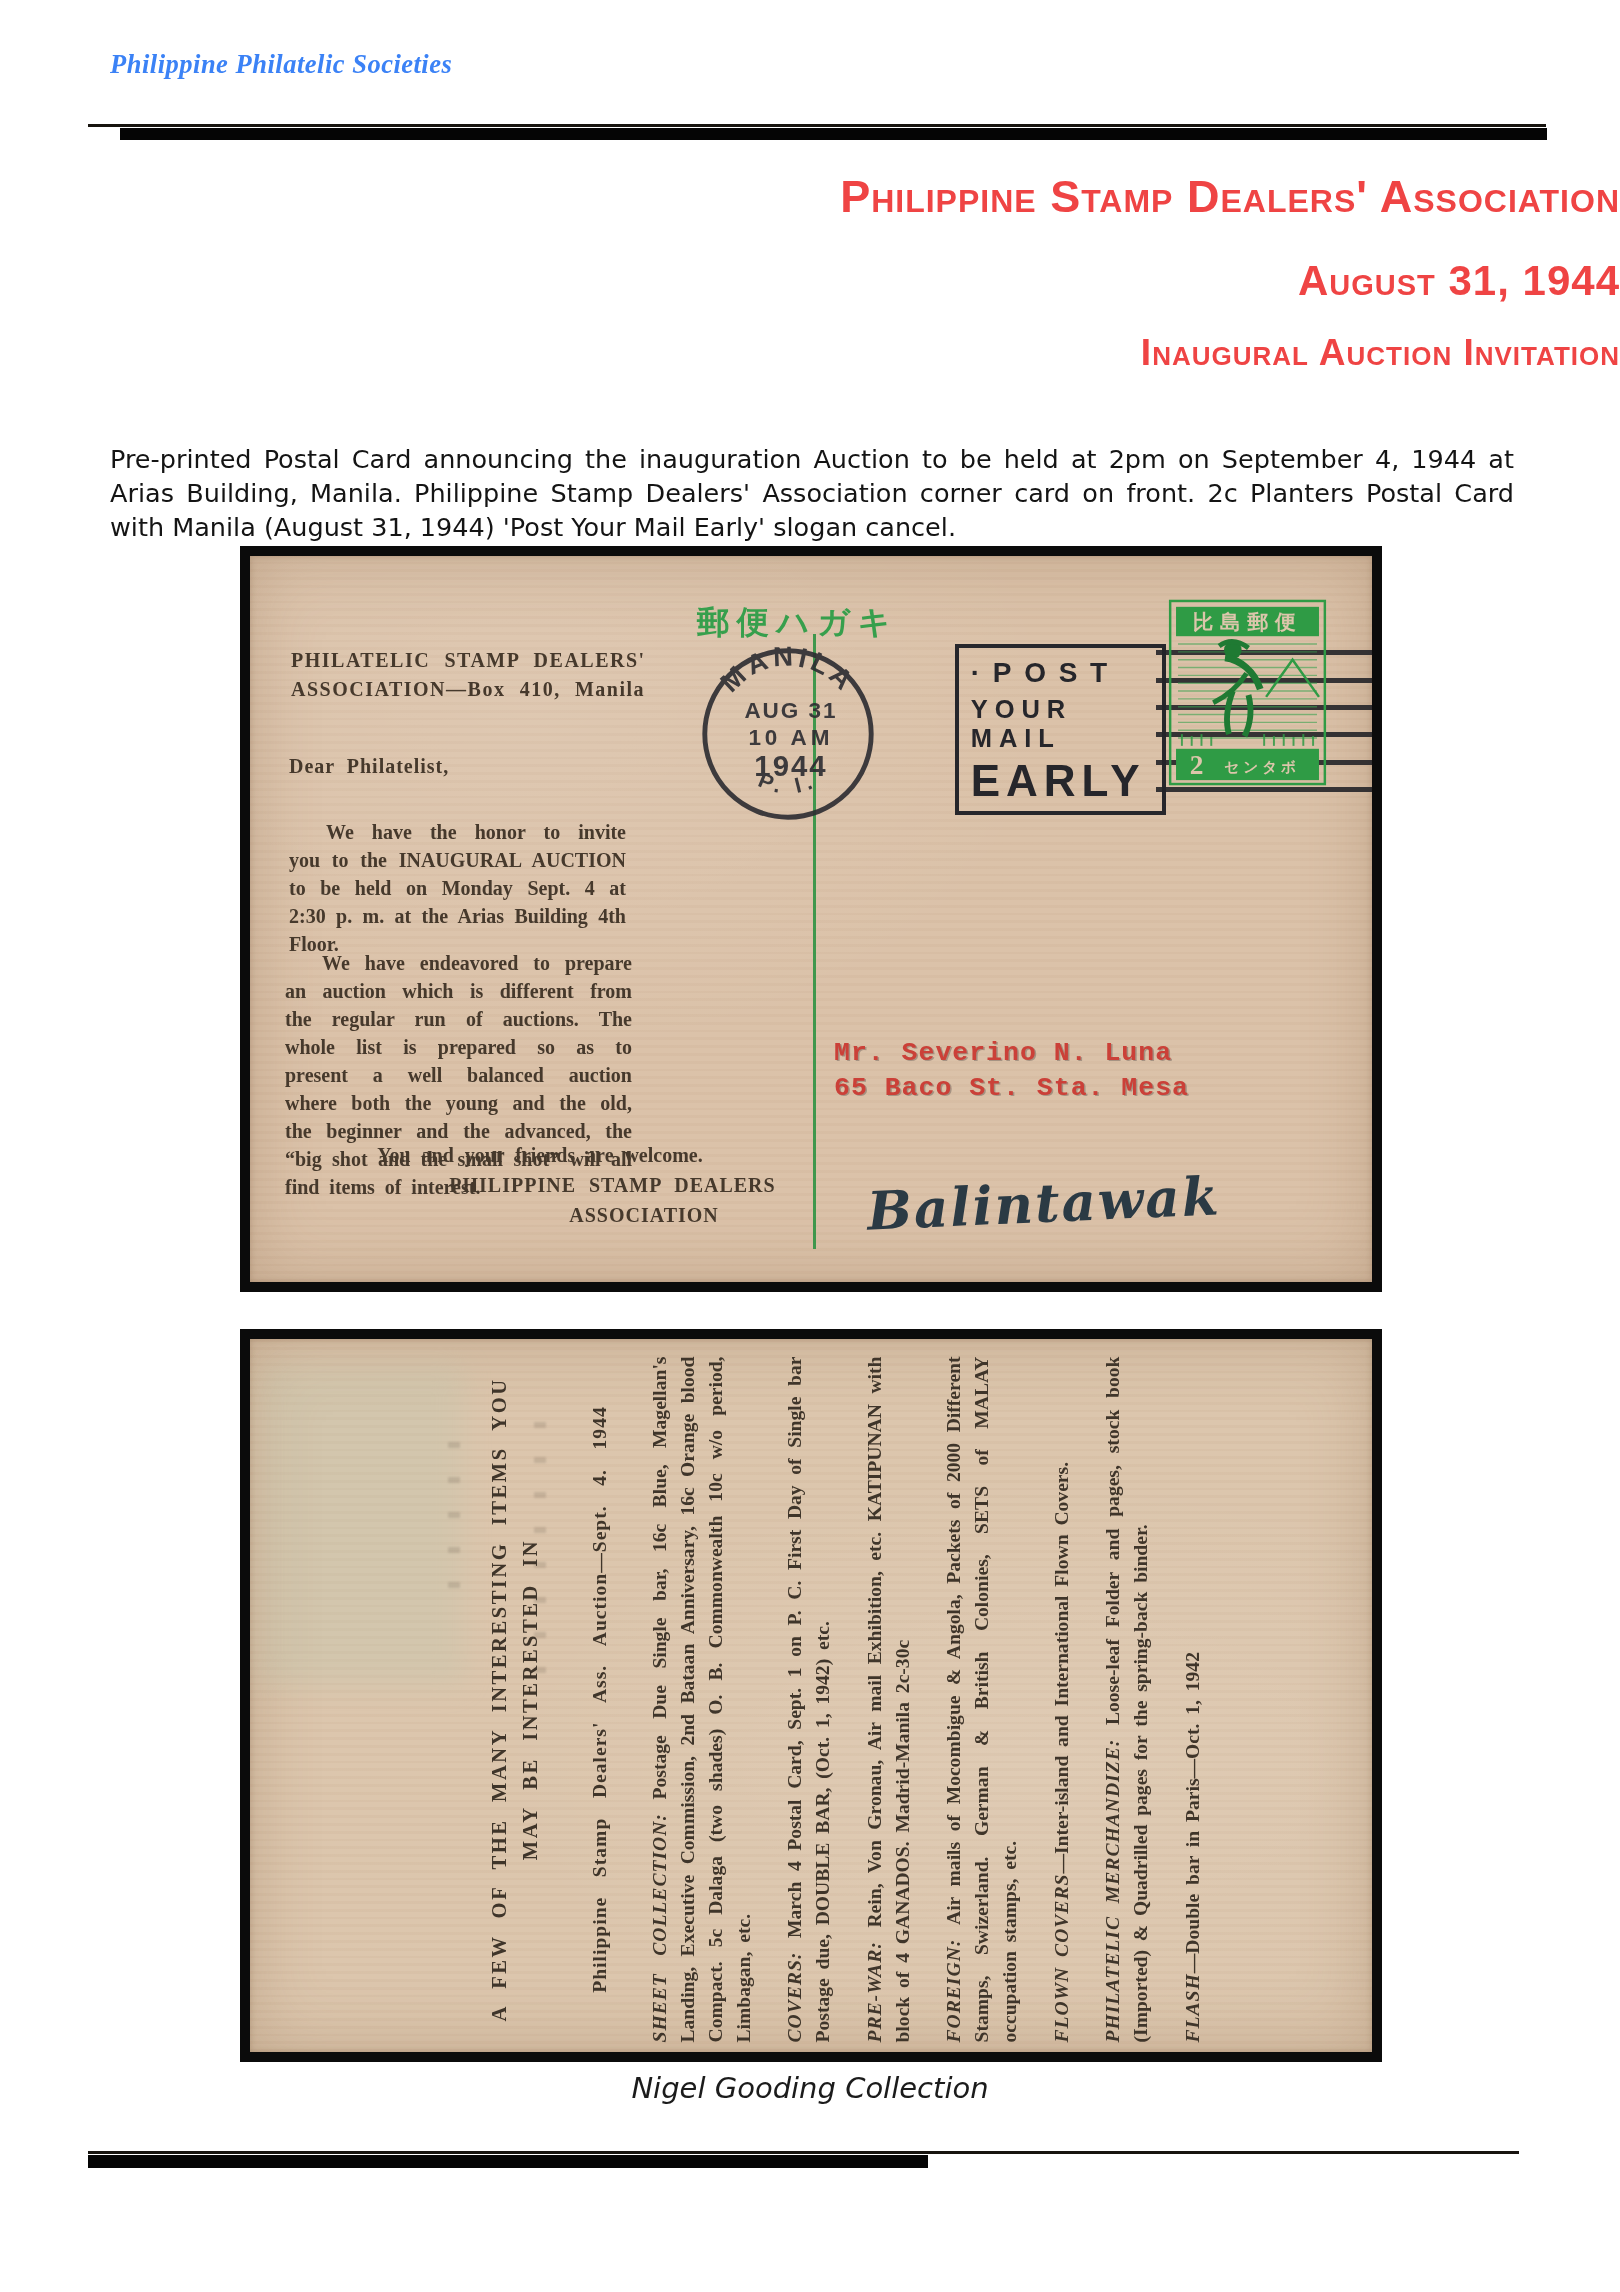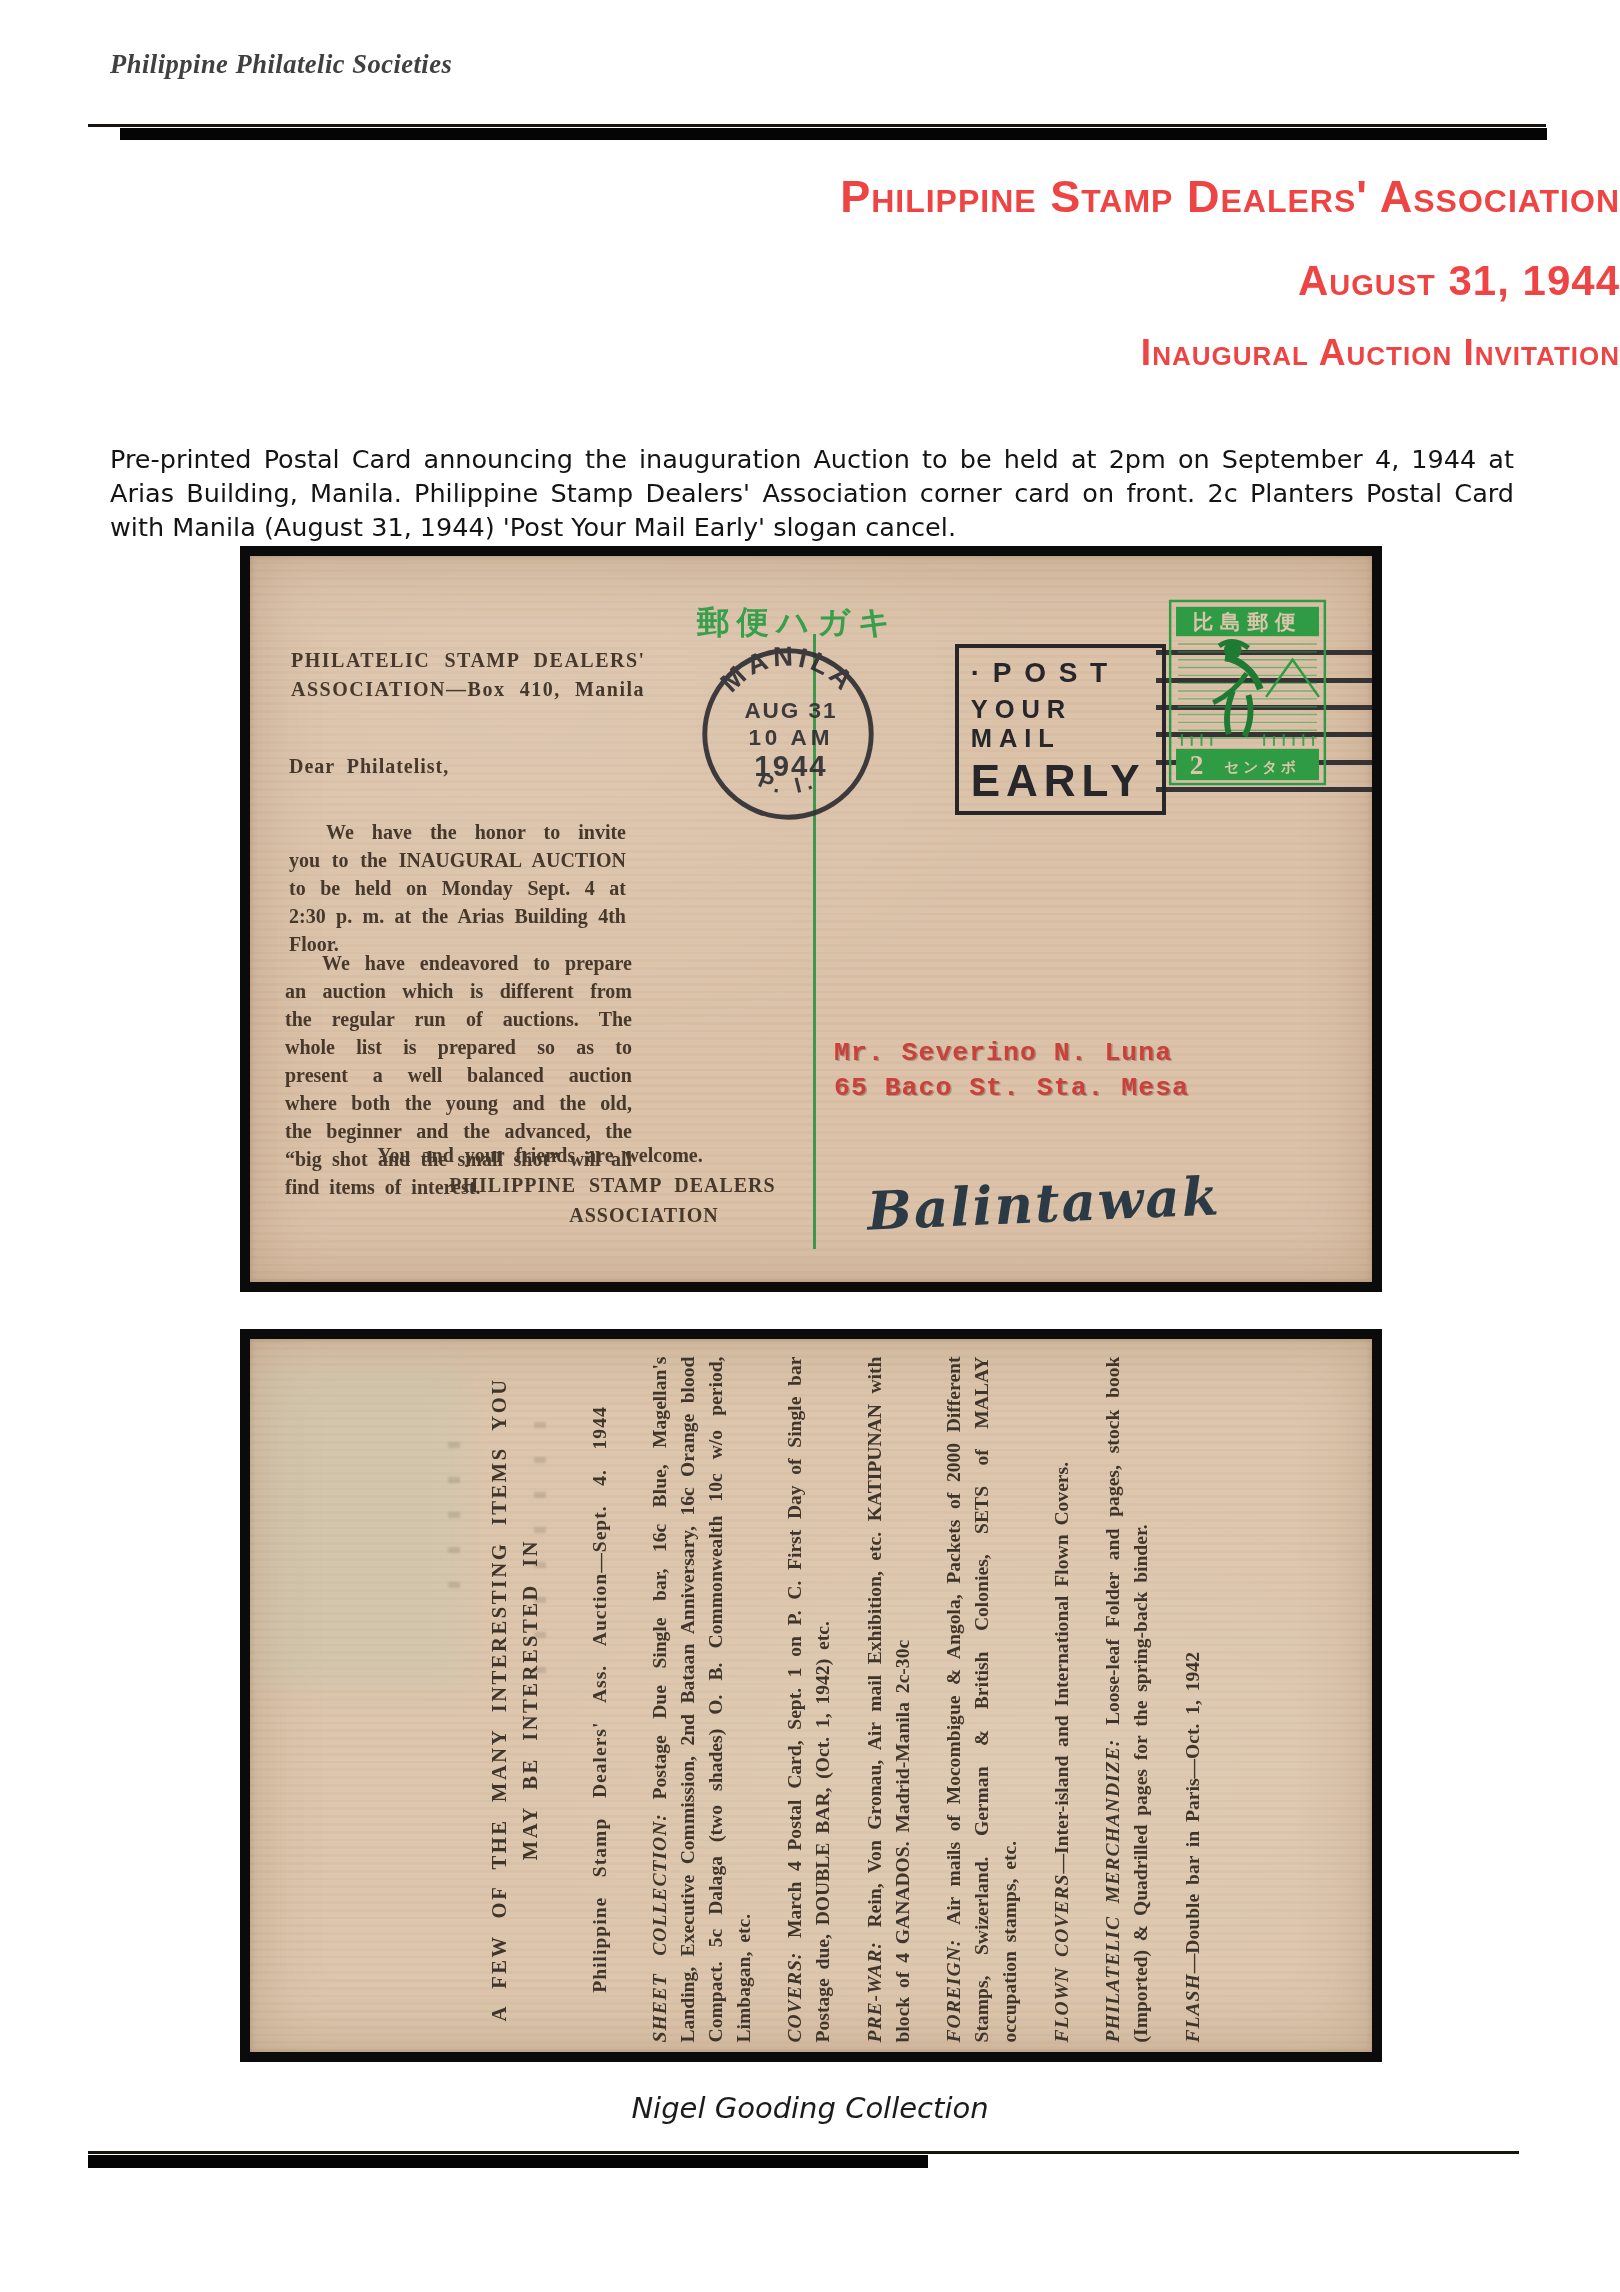--- a/index.html
+++ b/index.html
@@ -3,37 +3,37 @@
 <meta charset="utf-8">
 <style>
   html,body{margin:0;padding:0;}
   body{
     width:1620px;height:2293px;background:#ffffff;position:relative;
     font-family:"Liberation Serif",serif;overflow:hidden;
   }
   .abs{position:absolute;}
 
   
-  #hdr-title{left:110px;top:49px;font:italic 700 26.5px "Liberation Serif",serif;color:#404040;letter-spacing:0.5px;}
+  #hdr-title{left:110px;top:49px;font:italic 700 26.5px "Liberation Serif",serif;color:#3b82f6;letter-spacing:0.5px;}
   #hdr-rule-thin{left:88px;top:124px;width:1458px;height:2.9px;background:#17140f;}
   #hdr-rule-thick{left:120px;top:128px;width:1427px;height:11.8px;background:#050505;}
   #ftr-rule-thin{left:88px;top:2151px;width:1431px;height:2.9px;background:#17140f;}
   #ftr-rule-thick{left:88px;top:2155px;width:840px;height:12.7px;background:#050505;}
 
   .center-line{left:0;width:1620px;text-align:right;font-family:"Liberation Sans",sans-serif;
     font-weight:700;font-variant:small-caps;color:#ef4444;}
   #t1{top:171px;font-size:45px;letter-spacing:1px;}
   #t2{top:257px;font-size:42px;letter-spacing:1px;}
   #t3{top:332px;font-size:37px;letter-spacing:1px;}
 
   #descr{left:110px;top:416px;width:1404px;font-family:"DejaVu Sans",sans-serif;
     font-size:25.5px;line-height:34px;text-align:justify;color:#141414;}
 
   #caption{left:0;top:2071px;width:1620px;text-align:center;
-    font:italic 400 29px "DejaVu Sans",sans-serif;color:#1b1b1b;margin-top:20px;}
+    font:italic 400 29px "DejaVu Sans",sans-serif;color:#1b1b1b;}
 
   
   .card{border:10.8px solid #0b0b0b;overflow:hidden;
     box-shadow:inset 0 0 69px rgba(130,95,60,.28), inset 0 0 5.9px rgba(90,60,30,.25);}
   #card1{left:240px;top:546px;width:1122px;height:726px;
     background:
       radial-gradient(ellipse at 25% 20%, rgba(255,255,255,.10), transparent 45%),
       repeating-linear-gradient(0deg, rgba(150,105,70,.05) 0 2.9px, rgba(0,0,0,0) 2.9px 7.8px),
       #dbc2a9;}
   #card2{left:240px;top:1329px;width:1122px;height:713px;

